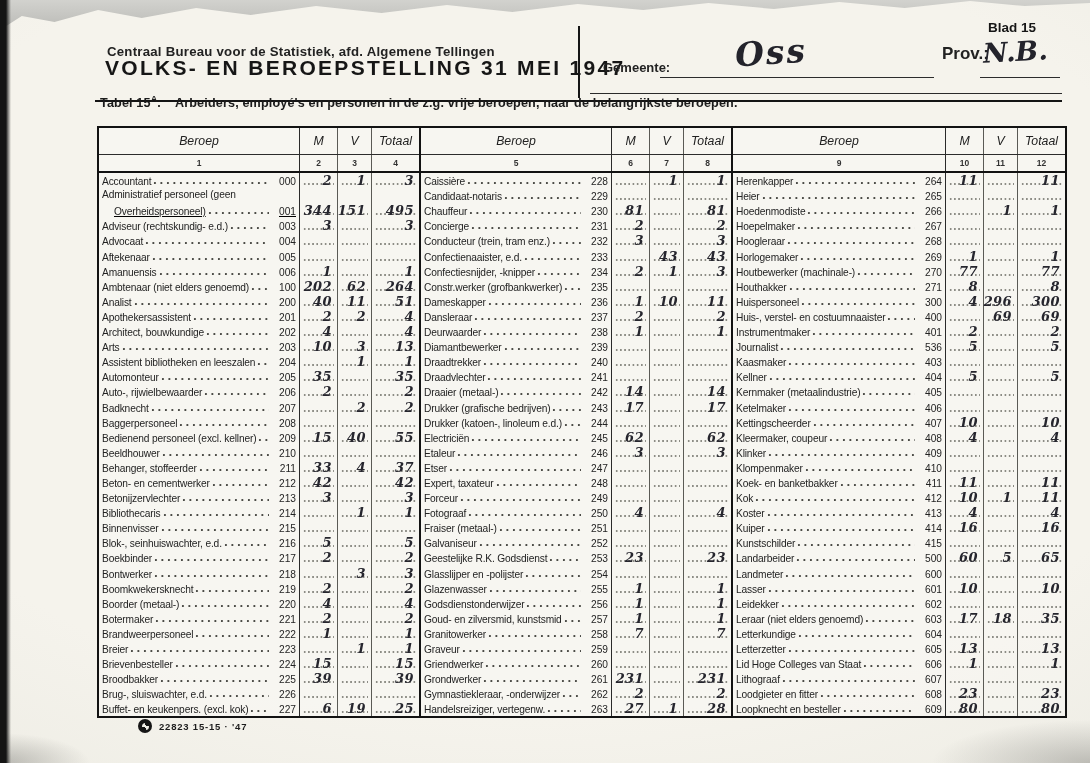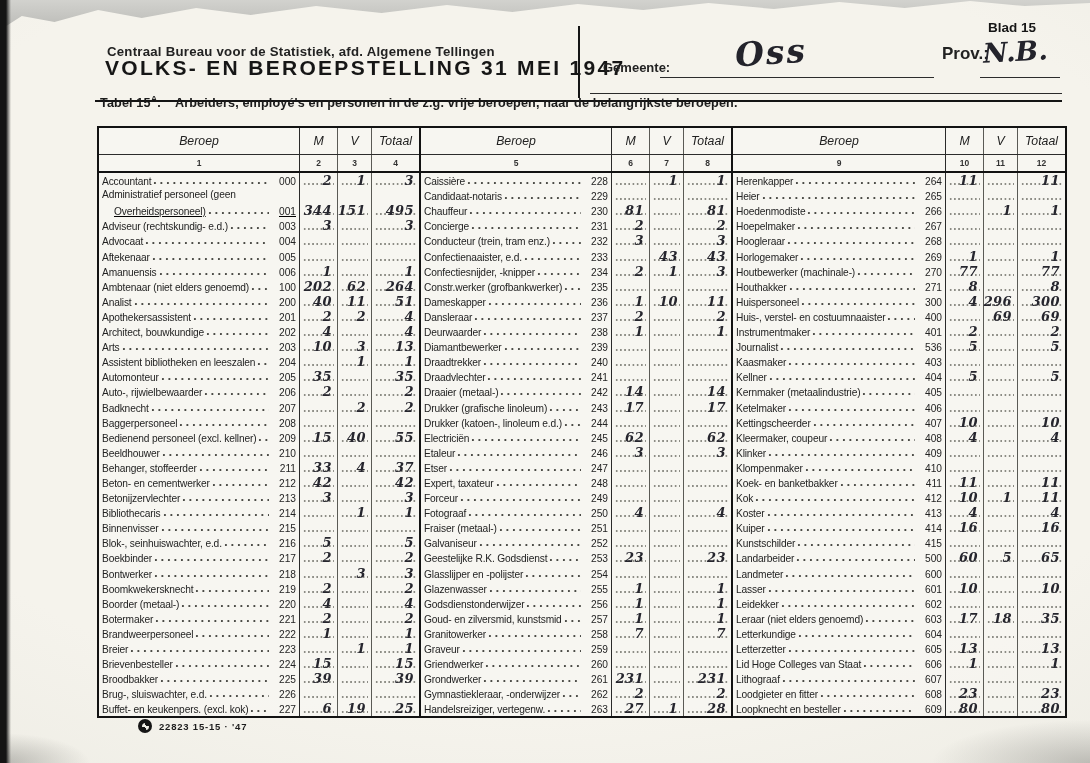--- a/index.html
+++ b/index.html
@@ -803,21 +803,21 @@
             <div class="num c-m">
               <span class="hw">14</span>
             </div>
             <div class="num c-v"></div>
             <div class="num c-t">
               <span class="hw">14</span>
             </div>
           </div>
           <div class="grow row">
             <div class="bc">
-              <span class="lbl">Drukker (grafische linoleum)</span>
+              <span class="lbl">Drukker (grafische bedrijven)</span>
               <span class="leader"></span>
               <span class="code">243</span>
             </div>
             <div class="num c-m">
               <span class="hw">17</span>
             </div>
             <div class="num c-v"></div>
             <div class="num c-t">
               <span class="hw">17</span>
             </div>

